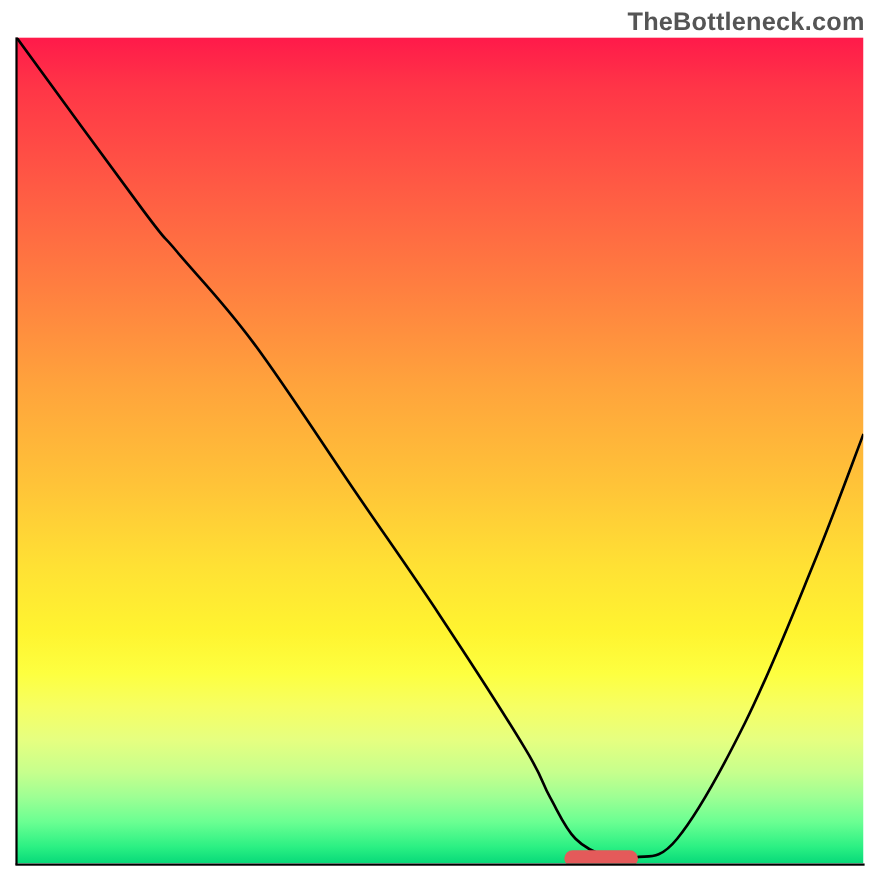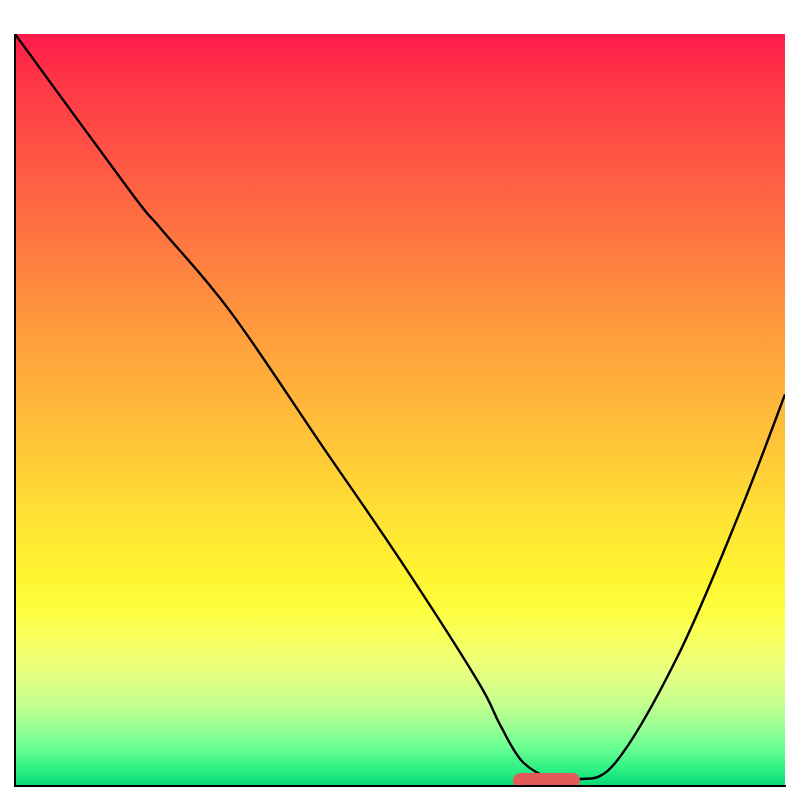--- a/index.html
+++ b/index.html
@@ -74,20 +74,21 @@
   .axis-line {
     position: absolute;
     background: #000000;
   }
 </style>
 </head>
 <body>
 
 <div class="container">
 
+  <div class="watermark">TheBottleneck.com</div>
 
   <div class="plot-area">
 
     <div class="gradient-bg"></div>
 
     <svg class="curve-svg" viewBox="0 0 770 751" preserveAspectRatio="none">
       <path id="curve-path" fill="none" stroke="#000000" stroke-width="2.4" d="M 0.0 0.0 C 20.8 28.4, 89.2 122.6, 115.5 157.7 C 141.8 192.9, 128.3 173.6, 146.3 195.3 C 164.3 216.9, 186.5 238.7, 215.6 277.9 C 244.7 317.1, 277.5 368.4, 308.0 413.1 C 338.5 457.7, 357.3 483.8, 385.0 525.7 C 412.7 567.6, 444.0 616.1, 462.0 645.9 C 480.0 675.6, 476.8 676.1, 485.1 690.9 C 493.4 705.8, 498.5 718.6, 508.2 728.5 C 517.9 738.3, 529.3 742.6, 539.0 745.7 C 548.7 748.9, 551.0 748.9, 562.1 745.7 C 573.2 742.6, 582.6 750.5, 600.6 728.5 C 618.6 706.4, 640.0 667.9, 662.2 623.3 C 684.4 578.7, 704.4 528.0, 723.8 480.6 C 743.2 433.3, 761.7 382.1, 770.0 360.5"></path>
     </svg>
 
     <div class="red-bar" id="red-bar" style="width: 67px; left: 497.8px; top: 738.7px;"></div>

